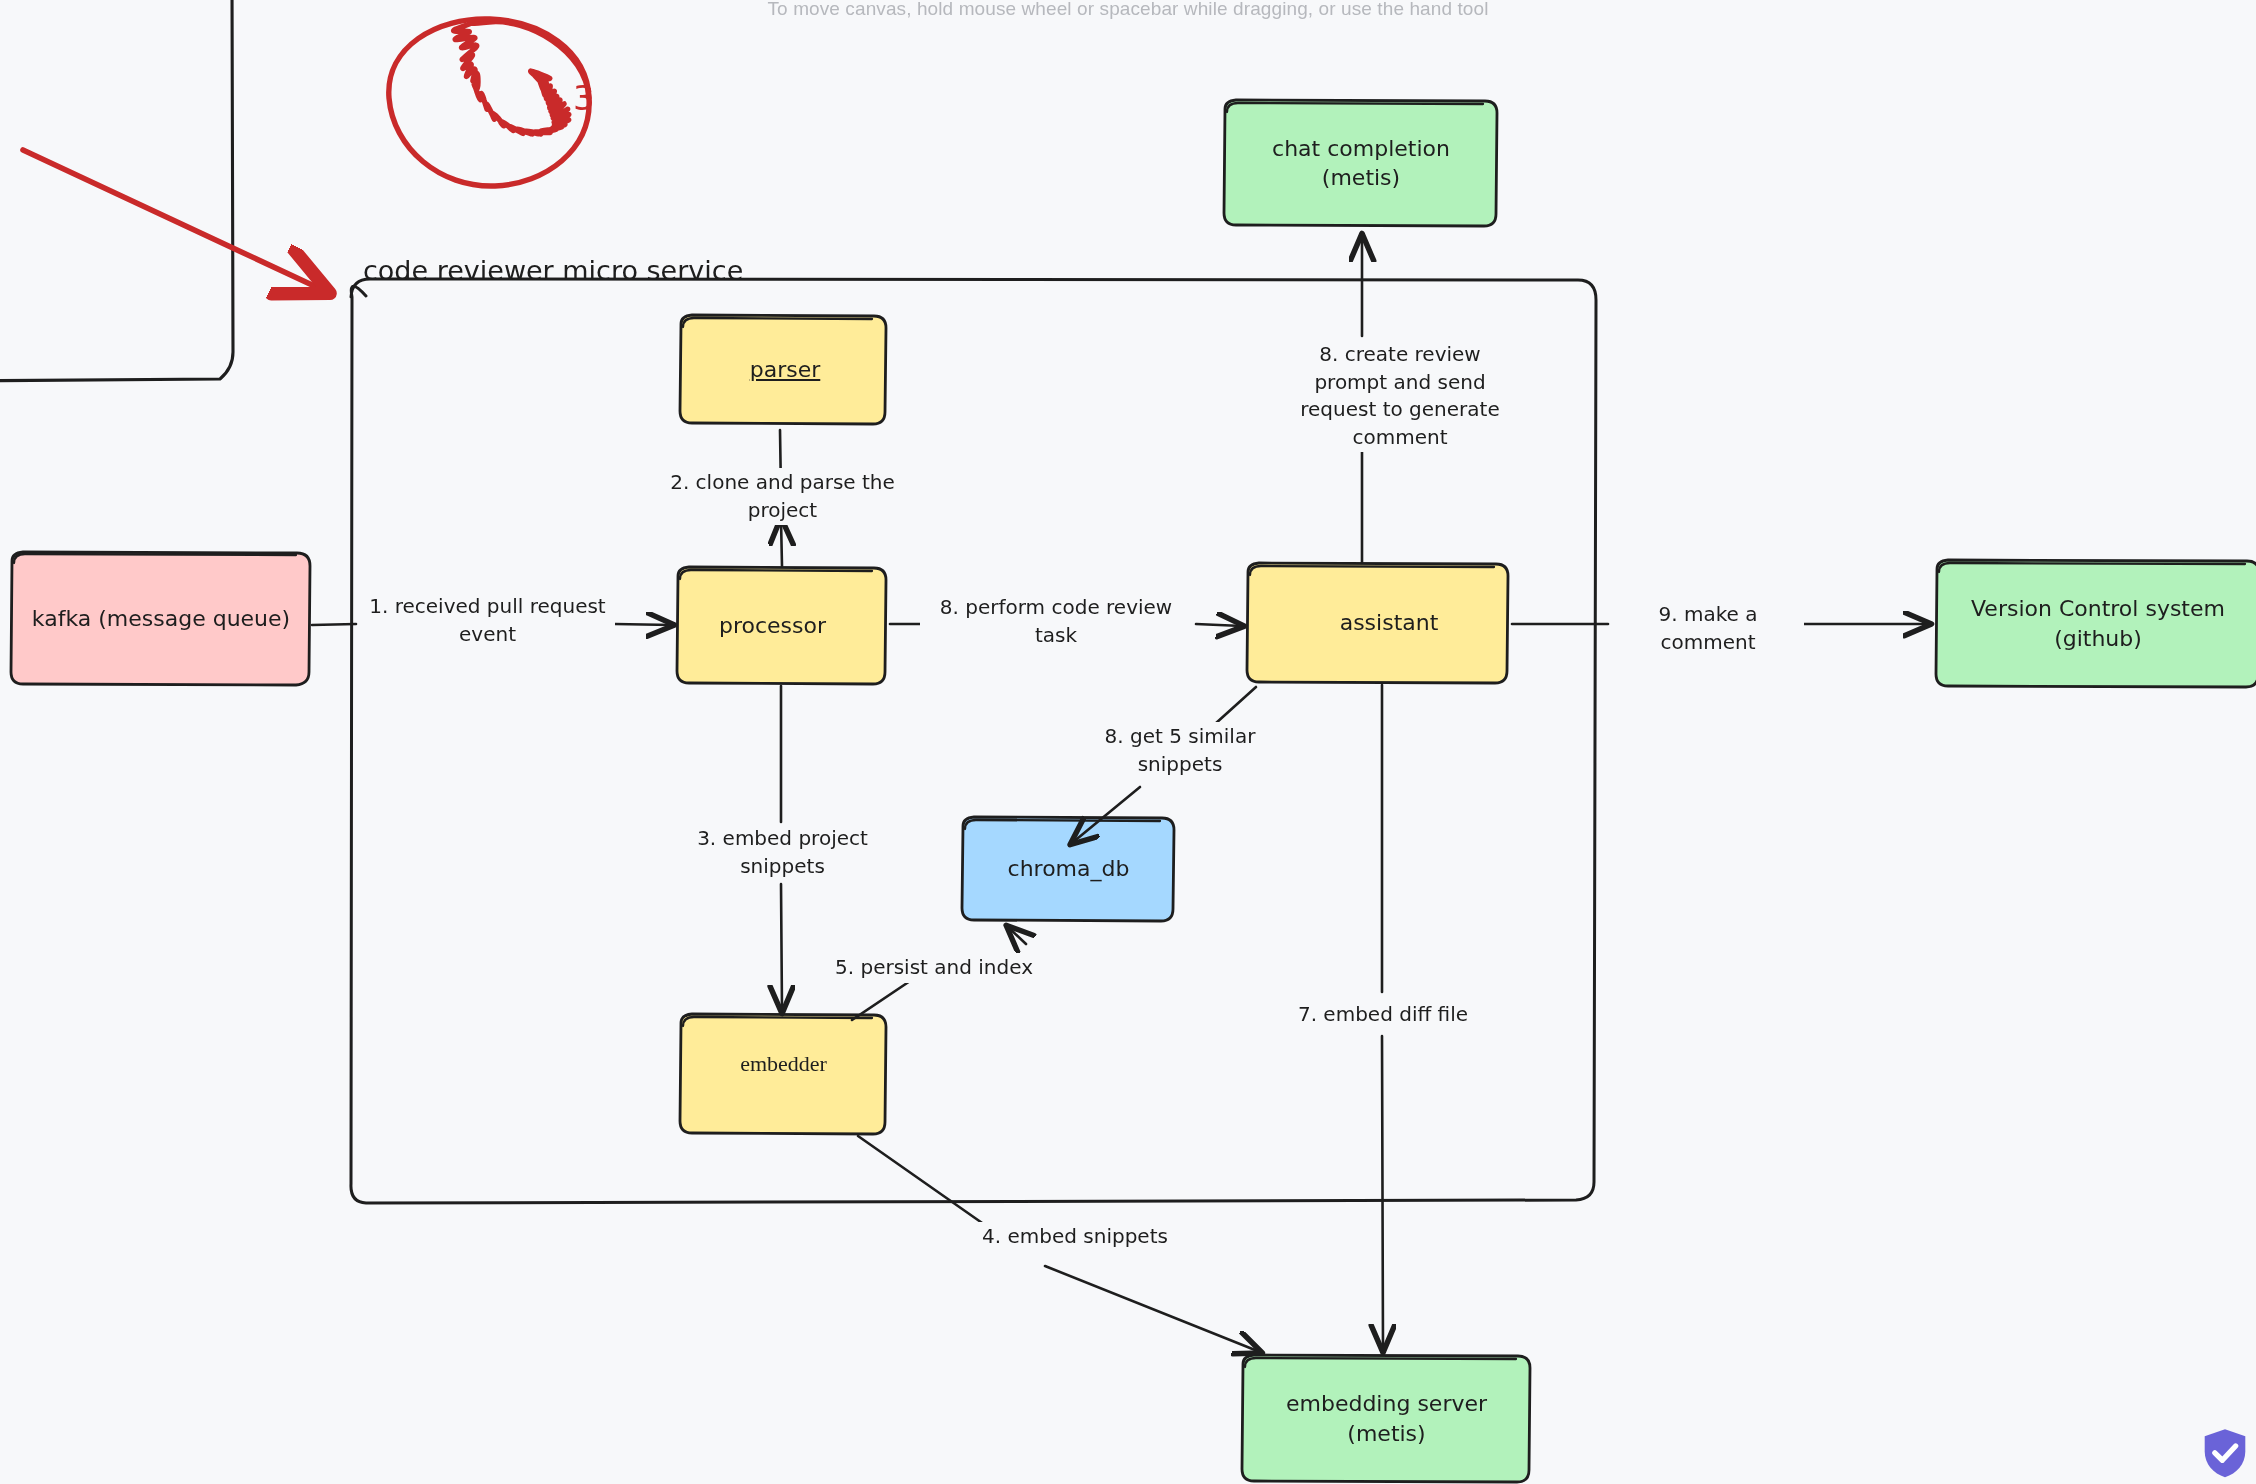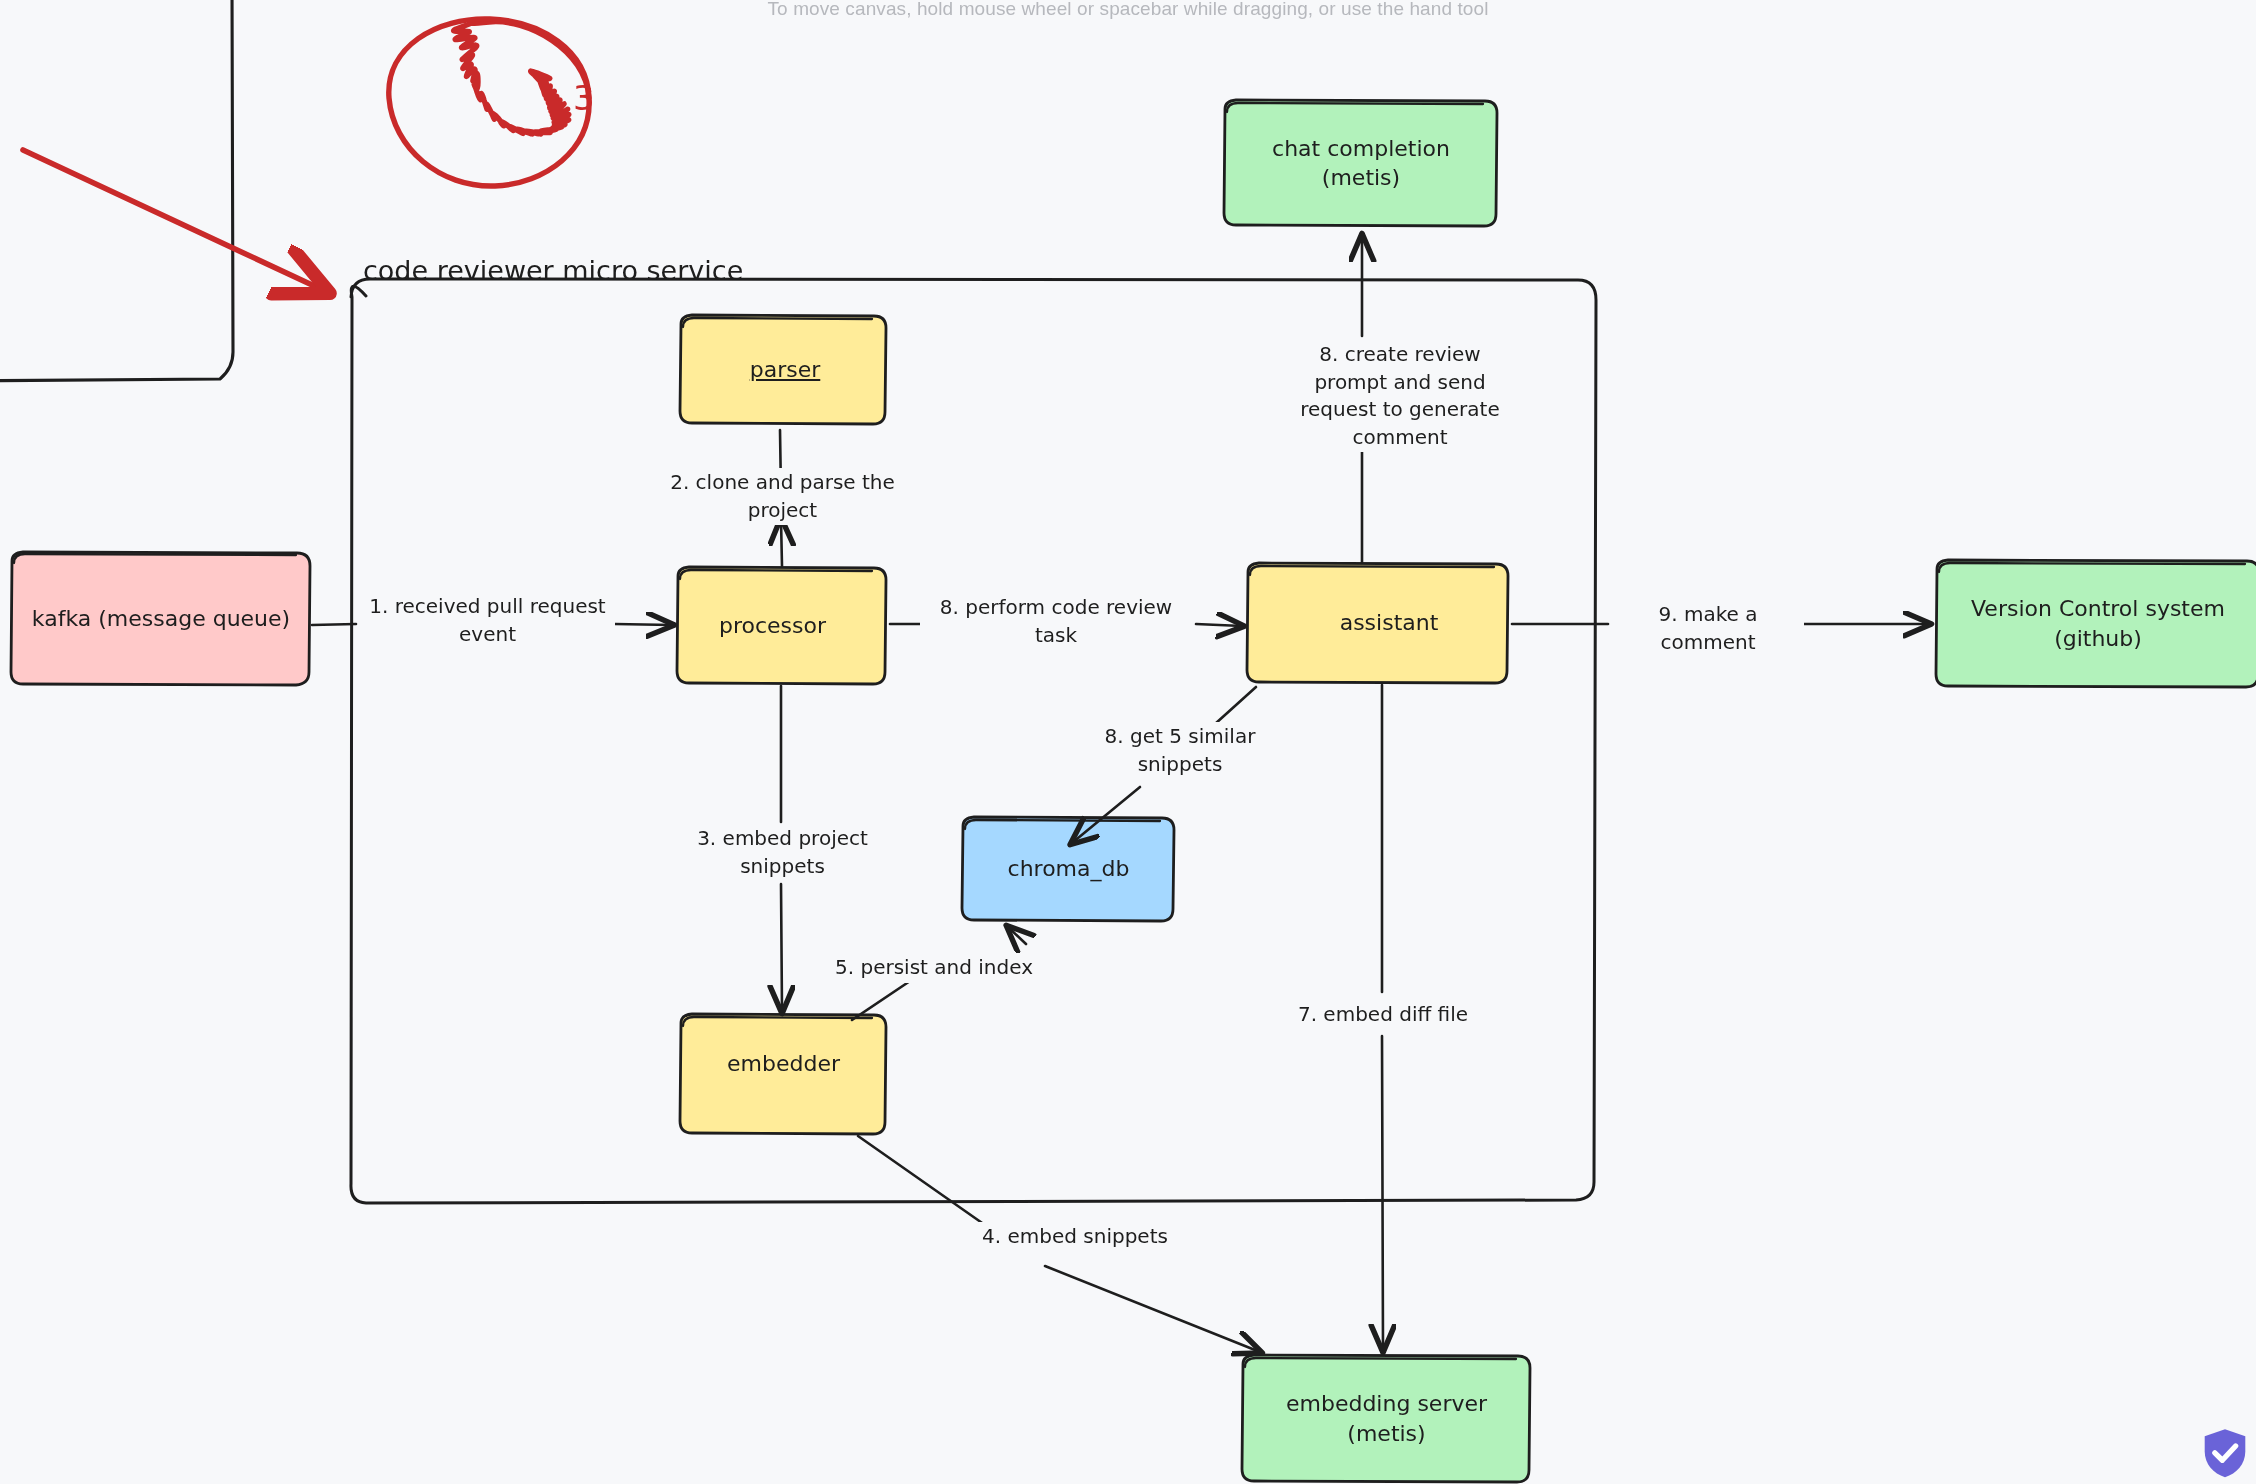--- a/index.html
+++ b/index.html
@@ -253,21 +253,21 @@
   </div>
 
   <div class="node" style="left:677px; top:567px; width:191px; height:117px;">
     <span class="node-label">processor</span>
   </div>
 
   <div class="node" style="left:1247px; top:563px; width:284px; height:120px;">
     <span class="node-label">assistant</span>
   </div>
 
-  <div class="node" style="left:680px; top:1014px; width:207px; height:100px;">
+  <div class="node" style="left:680px; top:1014px; width:207px; height:100px;font-family:Liberation Serif, serif;">
     <span class="node-label">embedder</span>
   </div>
 
   <div class="node" style="left:962px; top:817px; width:213px; height:104px;">
     <span class="node-label">chroma_db</span>
   </div>
 
   <div class="node" style="left:1224px; top:100px; width:274px; height:126px;">
     <span class="node-label">chat completion (metis)</span>
   </div>

